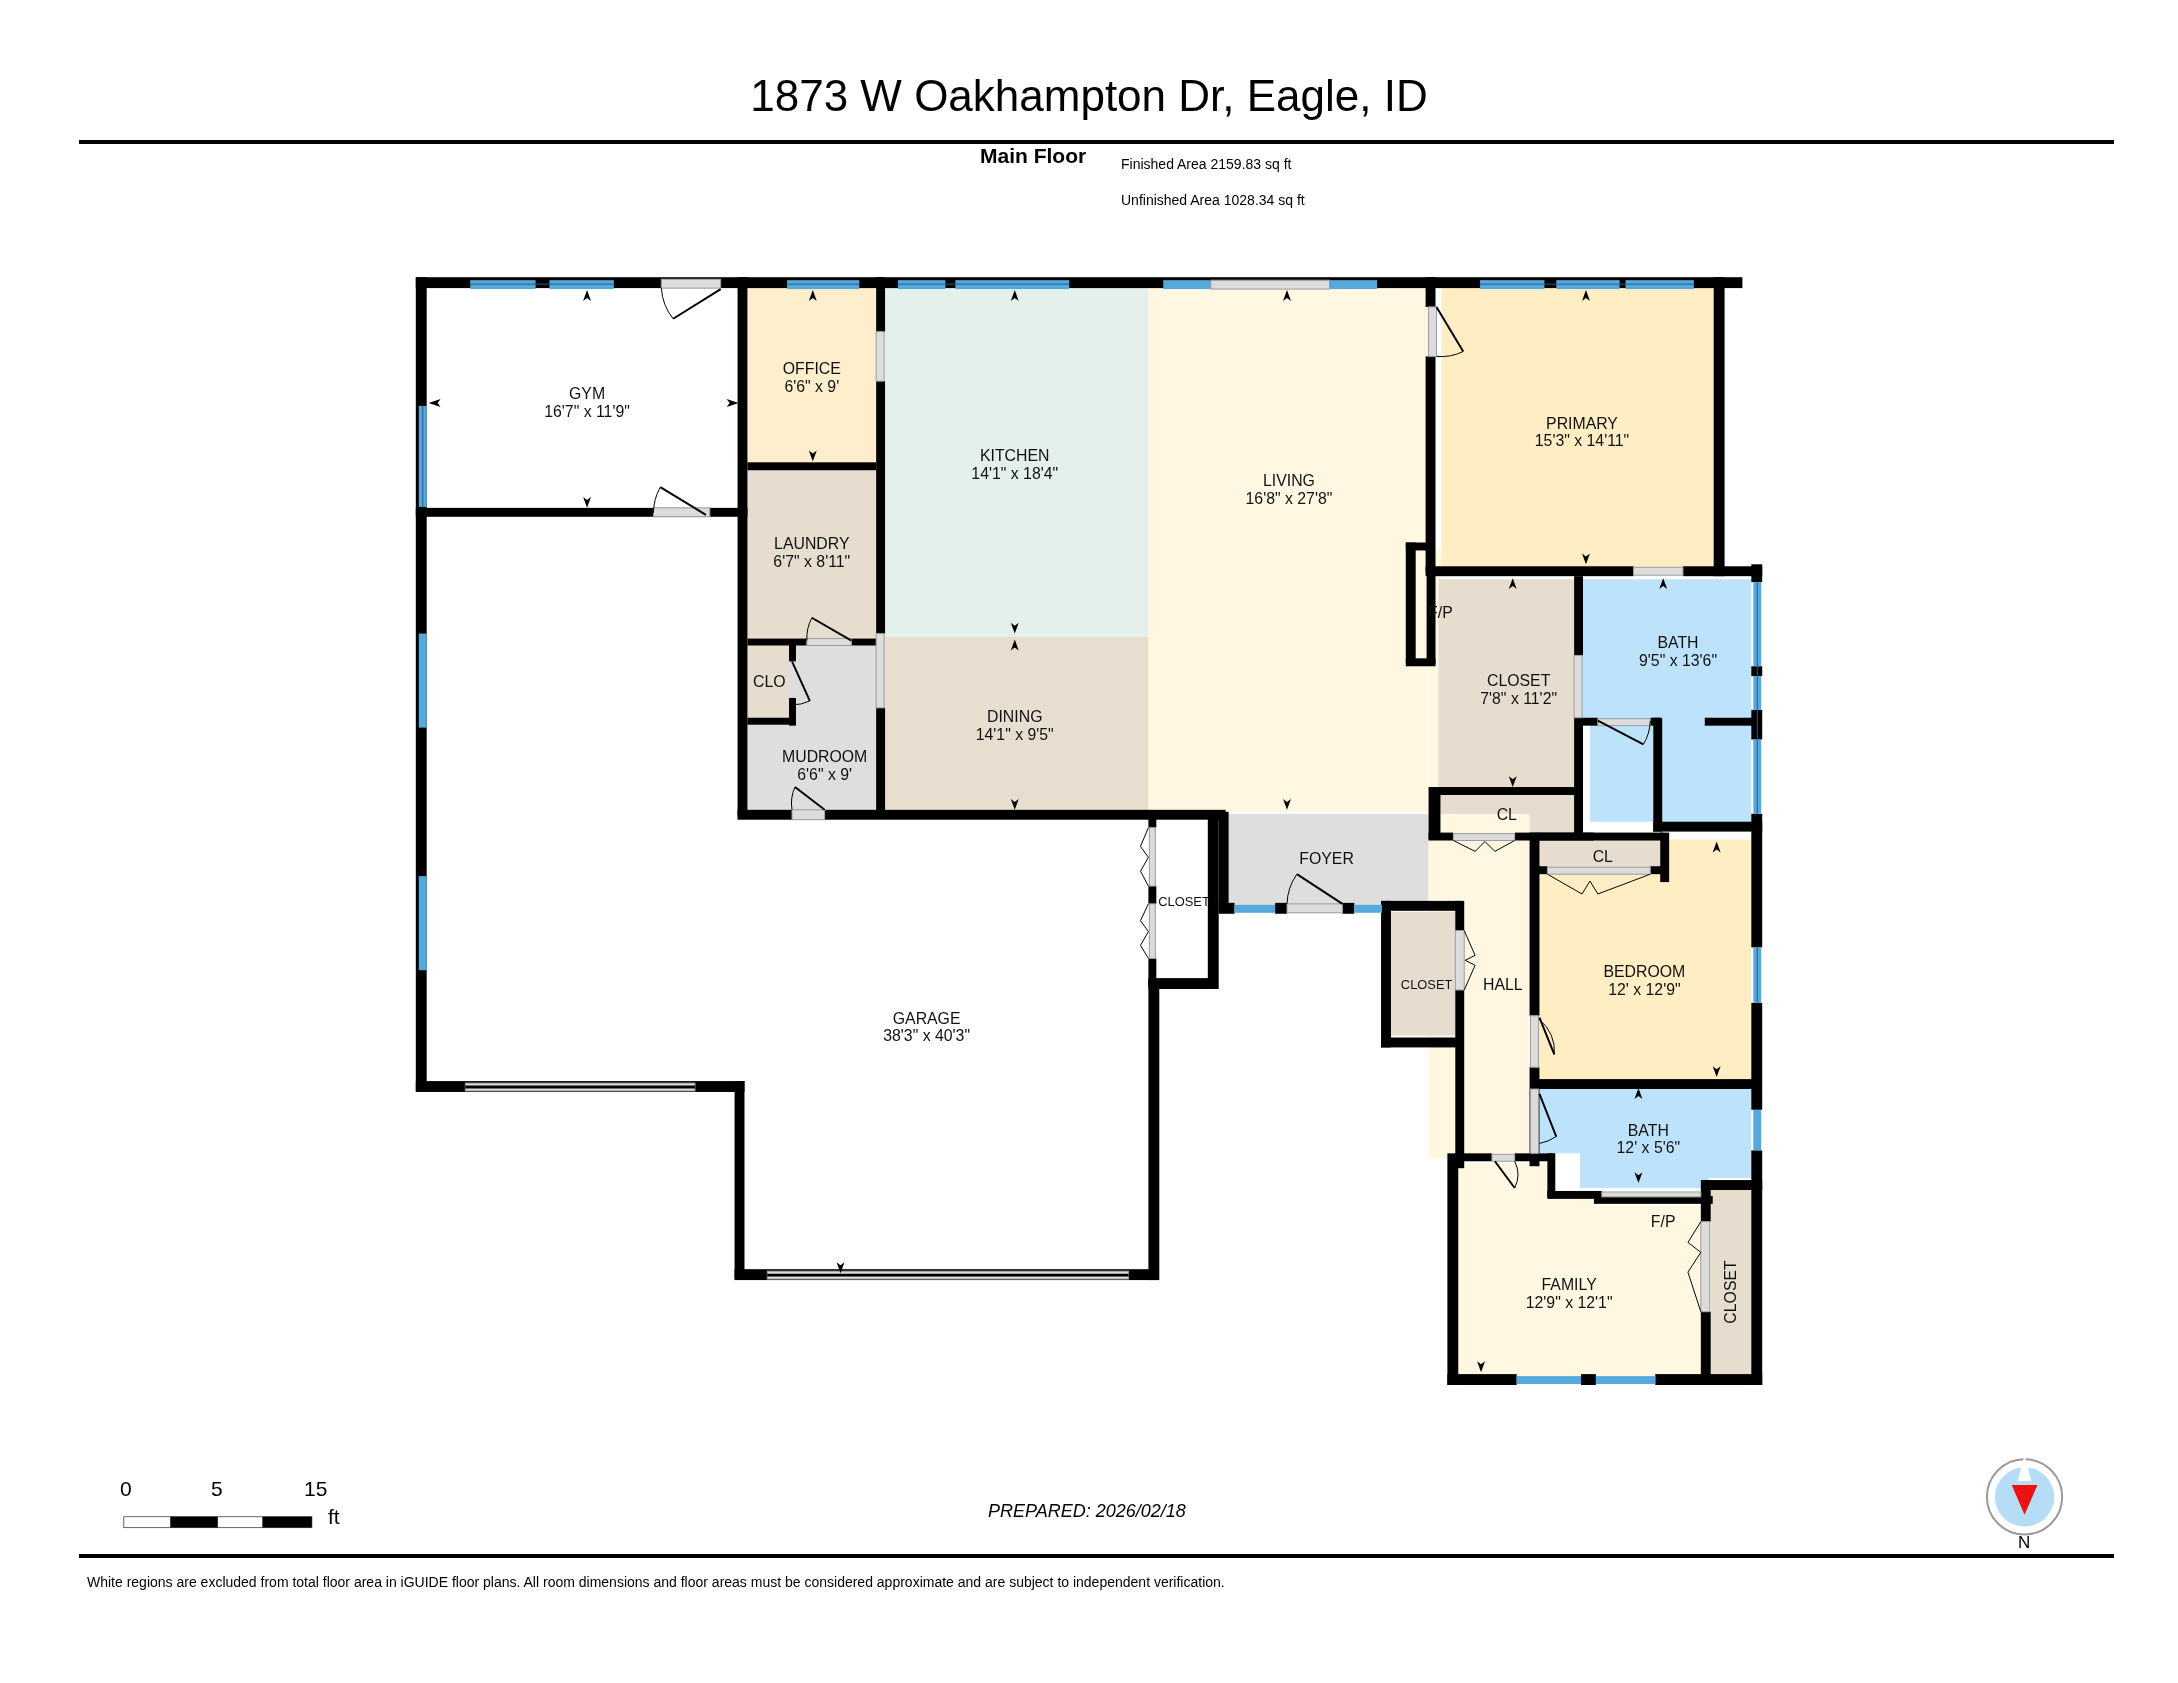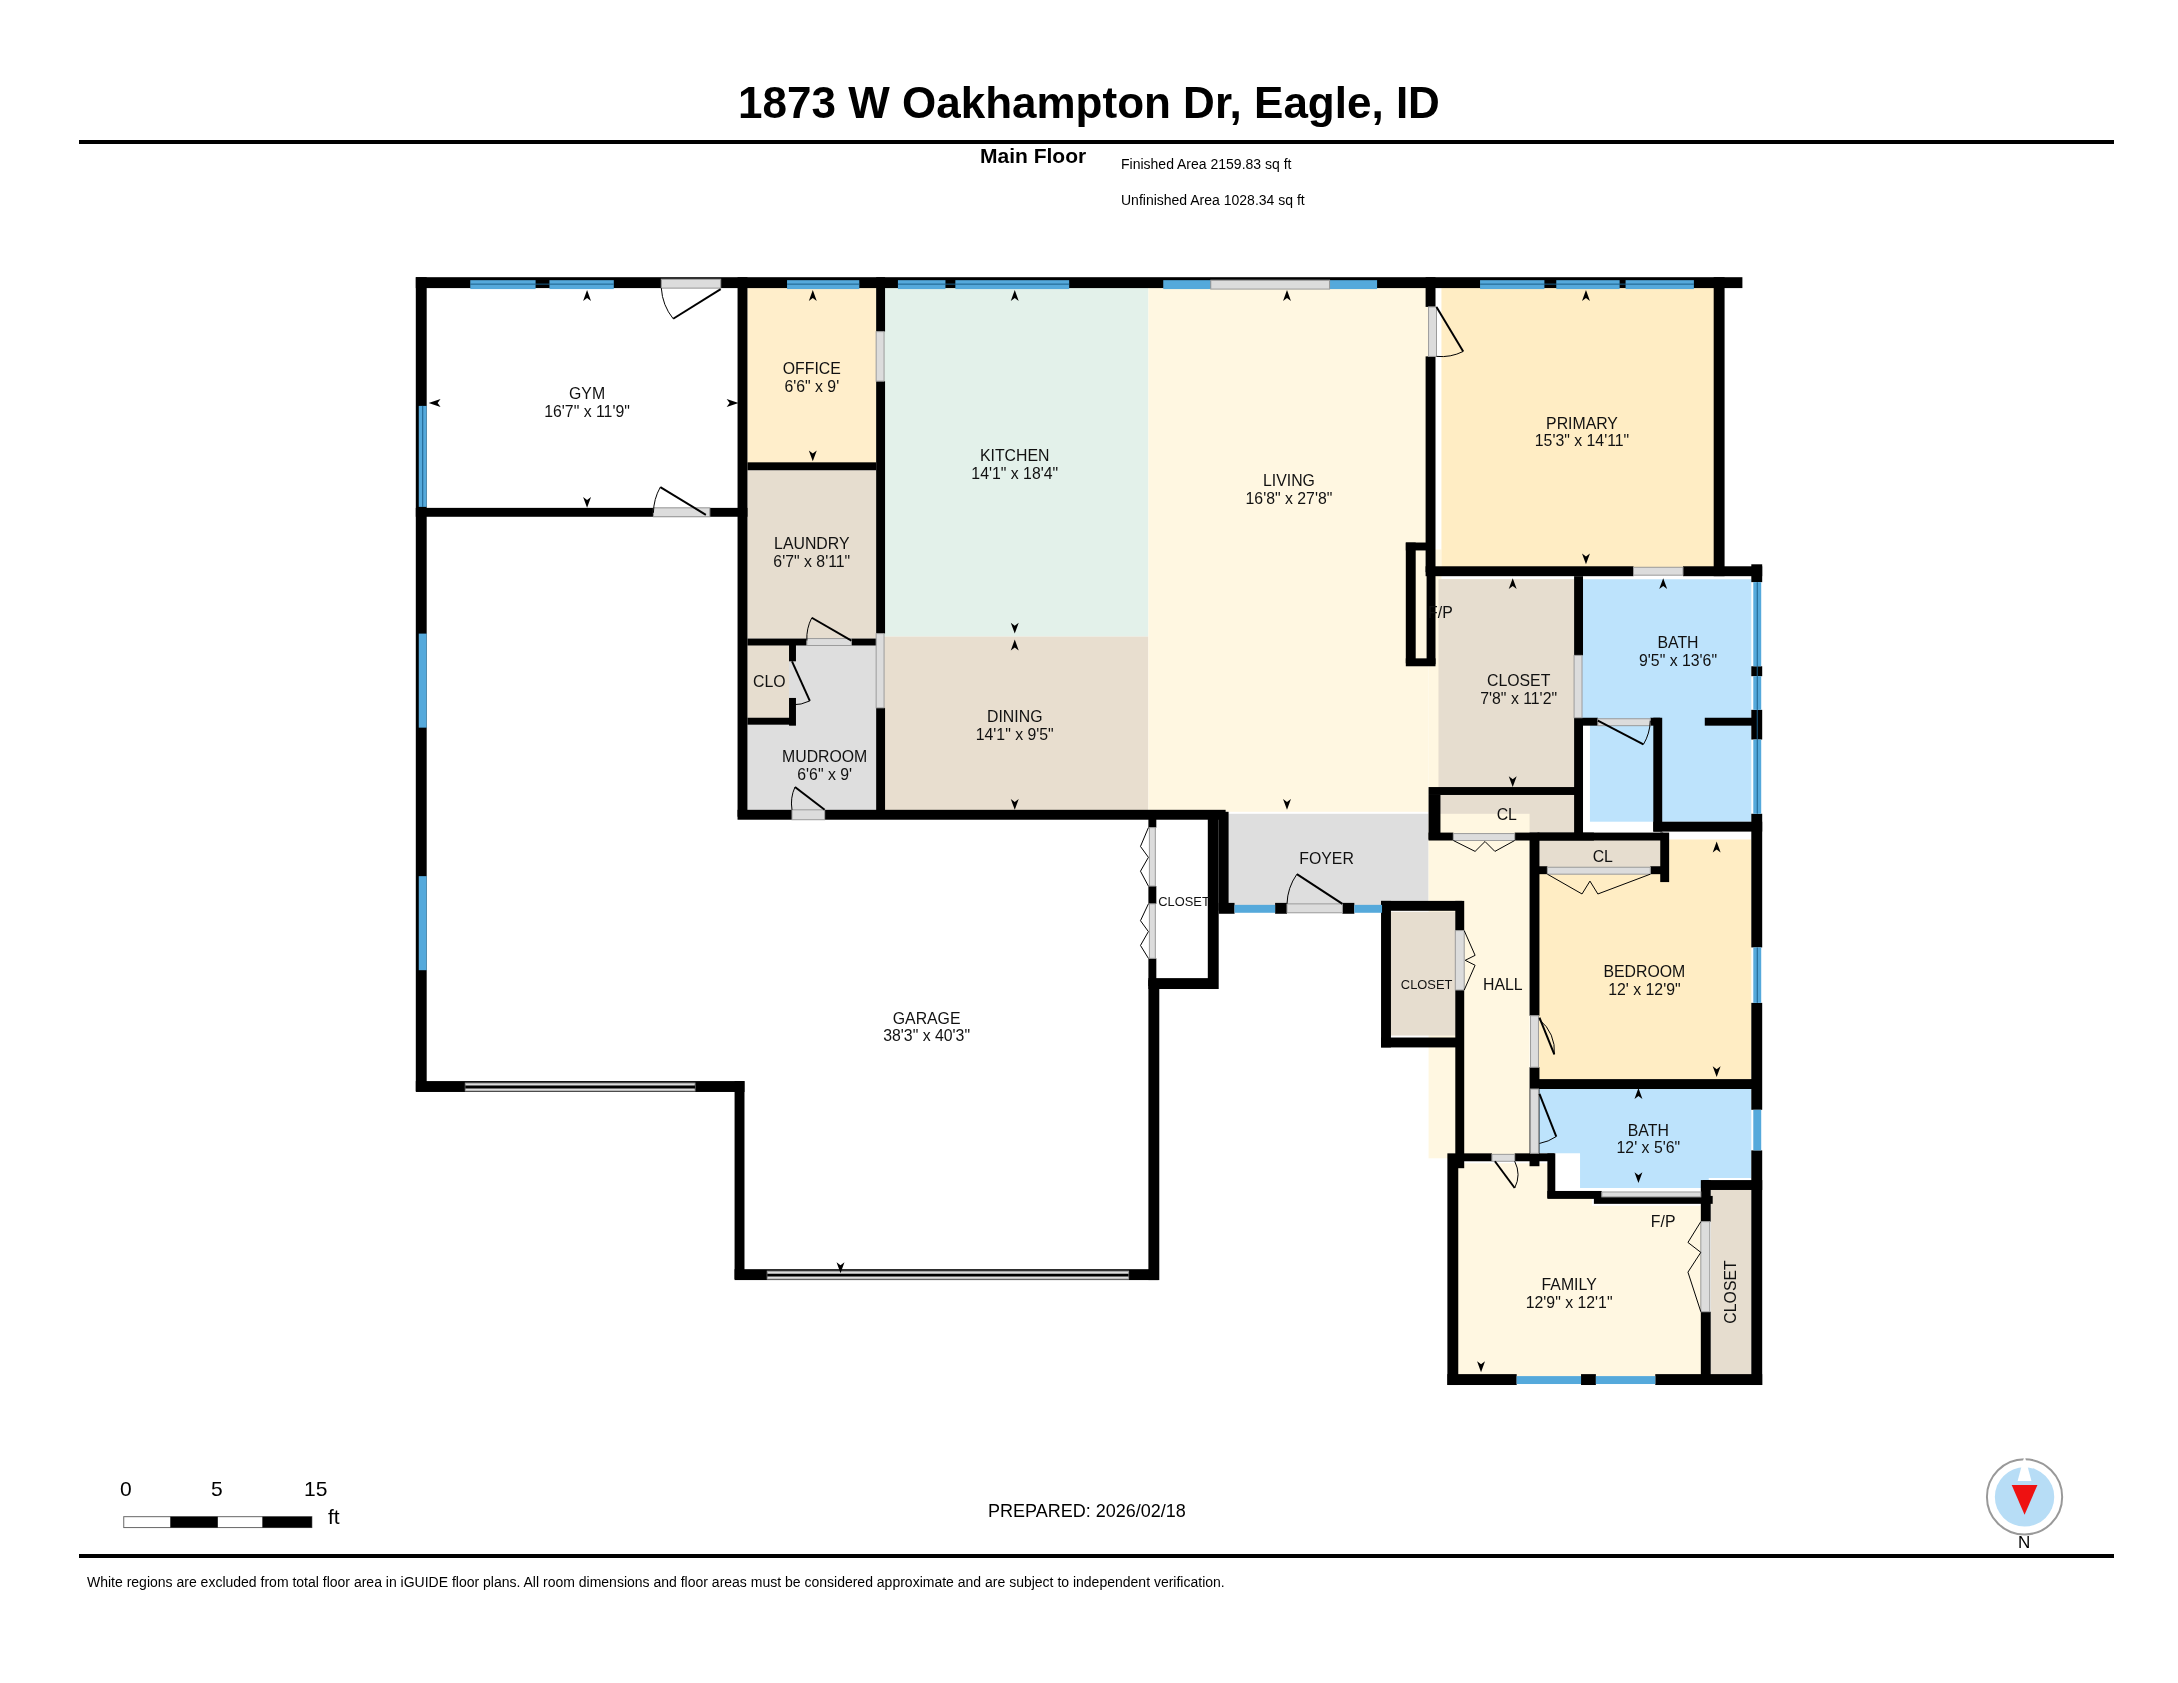--- a/index.html
+++ b/index.html
@@ -1,26 +1,26 @@
 <!DOCTYPE html>
 <html><head>
 <meta charset="utf-8">
 <style>
   html,body{margin:0;padding:0;background:#ffffff;}
   body{width:2178px;height:1683px;position:relative;overflow:hidden;font-family:"Liberation Sans",sans-serif;color:#000;}
-  .title{position:absolute;left:0;top:71px;width:2178px;text-align:center;font-size:44px;font-weight:bold;letter-spacing:0px;margin-top:7px;}
+  .title{position:absolute;left:0;top:71px;width:2178px;text-align:center;font-size:44px;font-weight:normal;letter-spacing:0px;}
   .rule{position:absolute;left:79px;width:2035px;height:4px;background:#000;}
   .hdr-floor{position:absolute;left:980px;top:144px;font-size:21px;font-weight:bold;}
   .hdr-area{position:absolute;left:1121px;font-size:14px;}
   svg.plan{position:absolute;left:0;top:0;}
   .room-name{font-family:"Liberation Sans",sans-serif;font-size:16px;fill:#111;text-anchor:middle;}
   .room-dim{font-family:"Liberation Sans",sans-serif;font-size:16px;fill:#111;text-anchor:middle;}
   .small-lbl{font-family:"Liberation Sans",sans-serif;font-size:13px;fill:#111;text-anchor:middle;}
   .scale-lbl{position:absolute;font-size:21px;}
-  .prepared{position:absolute;left:988px;top:1501px;font-size:18px;}
+  .prepared{position:absolute;left:988px;top:1501px;font-size:18px;font-style:italic;}
   .disclaimer{position:absolute;left:87px;top:1574px;font-size:14px;}
   .compass-n{position:absolute;left:2018px;top:1533px;font-size:17px;}
 </style>
 </head>
 <body>
 
 <div class="title">1873 W Oakhampton Dr, Eagle, ID</div>
 <div class="rule" style="top:140px"></div>
 <div class="hdr-floor">Main Floor</div>
 <div class="hdr-area" style="top:156px">Finished Area 2159.83 sq ft</div>

